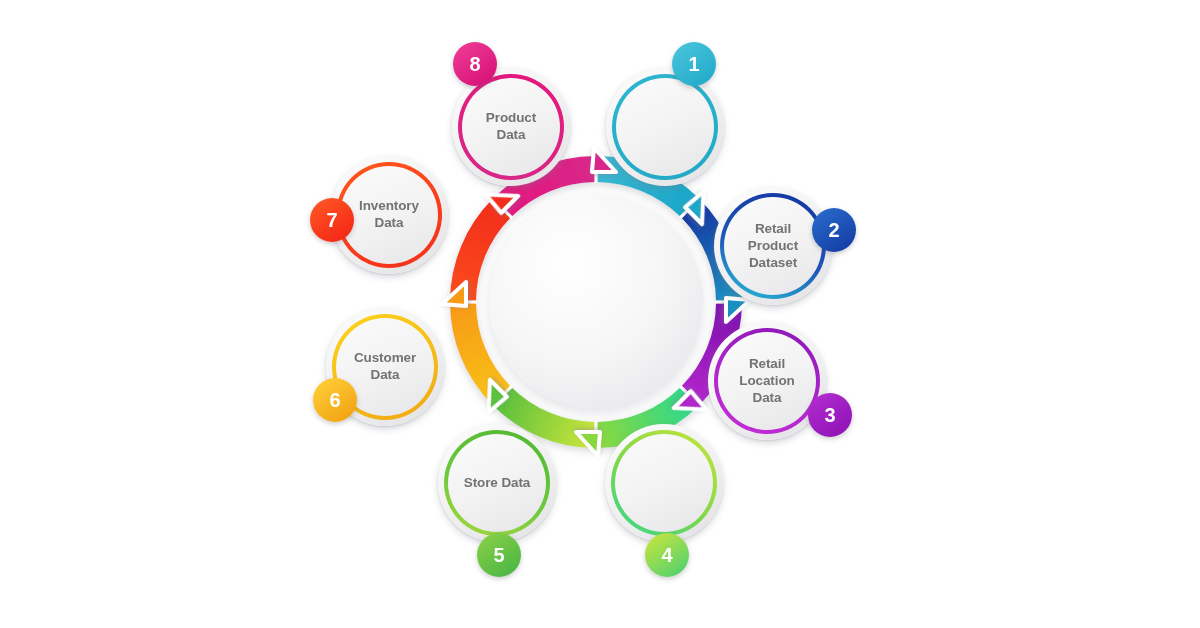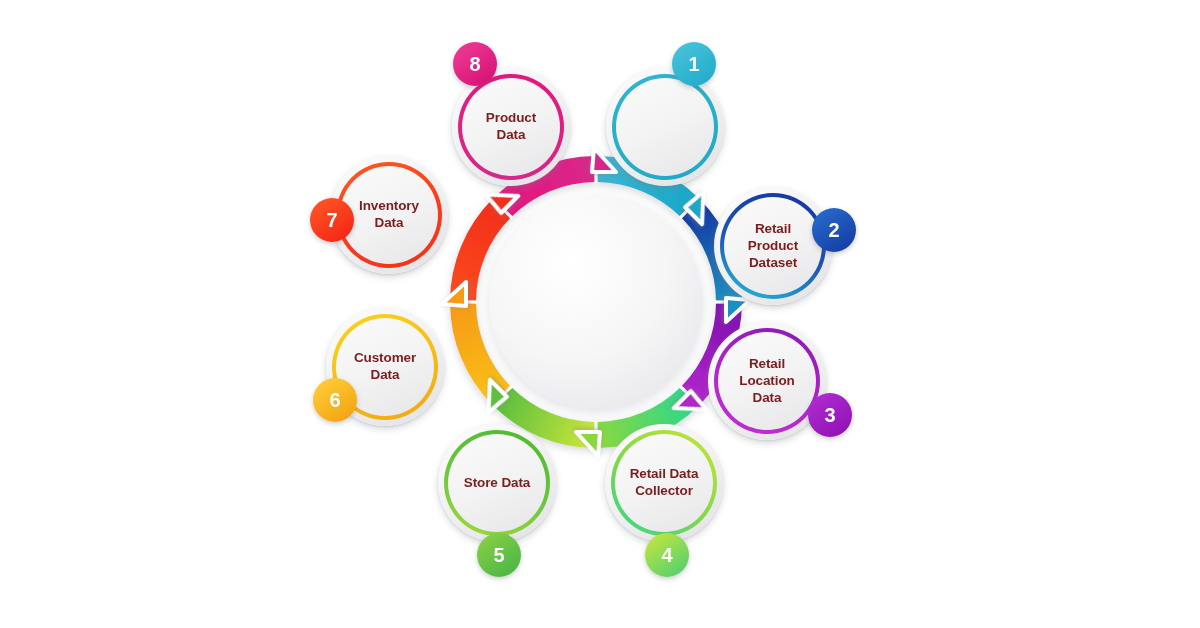--- a/index.html
+++ b/index.html
@@ -57,21 +57,21 @@
   .node-label {
     position: absolute;
     left: 10px;
     right: 10px;
     top: 50%;
     transform: translateY(-50%);
     text-align: center;
     font-size: 13.5px;
     font-weight: bold;
     line-height: 1.25;
-    color: #7f1d1d;
+    color: #737373;
     letter-spacing: -0.1px;
     white-space: pre-line;
   }
   .badge {
     position: absolute;
     width: 44px;
     height: 44px;
     border-radius: 50%;
     display: flex;
     align-items: center;
@@ -219,22 +219,20 @@
 Location
 Data</div>
   </div>
   <div class="badge" style="left:808px; top:393px; background:linear-gradient(145deg,#b32fd2 0%,#8c0fb2 100%);">
     <span>3</span>
   </div>
 
   <div class="node" style="left:605px; top:424px;">
     <div class="node-outer"></div>
     <div class="node-ring" style="--ring: linear-gradient(215deg, #c9e53a 0%, #7fd84a 55%, #31d68f 100%);"></div>
-    <div class="node-label">Retail Data
-Collector</div>
   </div>
   <div class="badge" style="left:645px; top:533px; background:linear-gradient(145deg,#cfe63c 0%,#46cf72 100%);">
     <span>4</span>
   </div>
 
   <div class="node" style="left:438px; top:424px;">
     <div class="node-outer"></div>
     <div class="node-ring" style="--ring: linear-gradient(200deg, #4eb830 0%, #6cc83c 55%, #a6d93c 100%);"></div>
     <div class="node-label">Store Data</div>
   </div>

